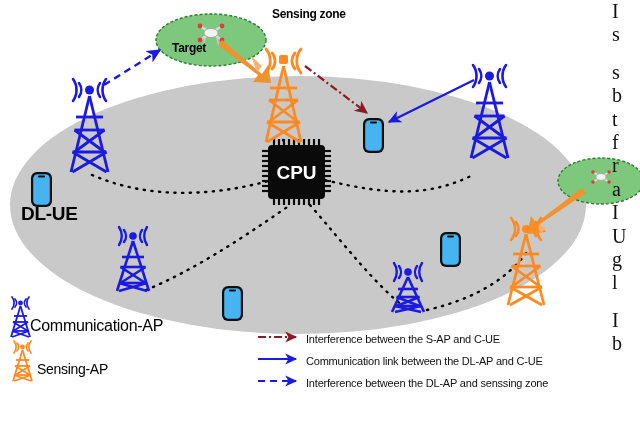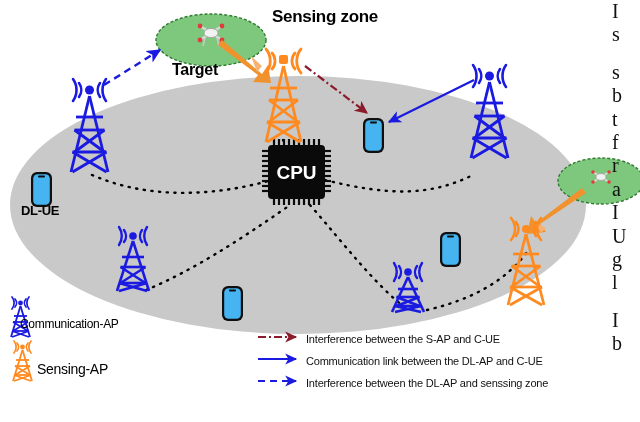--- a/index.html
+++ b/index.html
@@ -22,40 +22,39 @@
   }
   .lbl {
     position: absolute;
     font-family: "Liberation Sans", sans-serif;
     color: #000000;
     white-space: nowrap;
     line-height: 1;
   }
   #lbl-sensing-zone {
     left: 272px; top: 8px;
-    font-size: 17px;
+    font-size: 12px;
     font-weight: bold;
     letter-spacing: -0.3px;
   }
   #lbl-target {
     left: 172px; top: 42px;
-    font-size: 16px;
+    font-size: 12px;
     font-weight: bold;
     letter-spacing: -0.3px;
-    margin-top: 20px;
   }
   #lbl-dlue {
     left: 21px; top: 204px;
-    font-size: 13px;
+    font-size: 19px;
     font-weight: bold;
     letter-spacing: -0.3px;
   }
   #lbl-comm-ap {
-    left: 20px; top: 318px;
-    font-size: 12px;
+    left: 30px; top: 318px;
+    font-size: 16px;
     letter-spacing: -0.3px;
   }
   #lbl-sens-ap {
     left: 37px; top: 362px;
     font-size: 14px;
     letter-spacing: -0.3px;
   }
   .legend-text {
     position: absolute;
     left: 306px;

